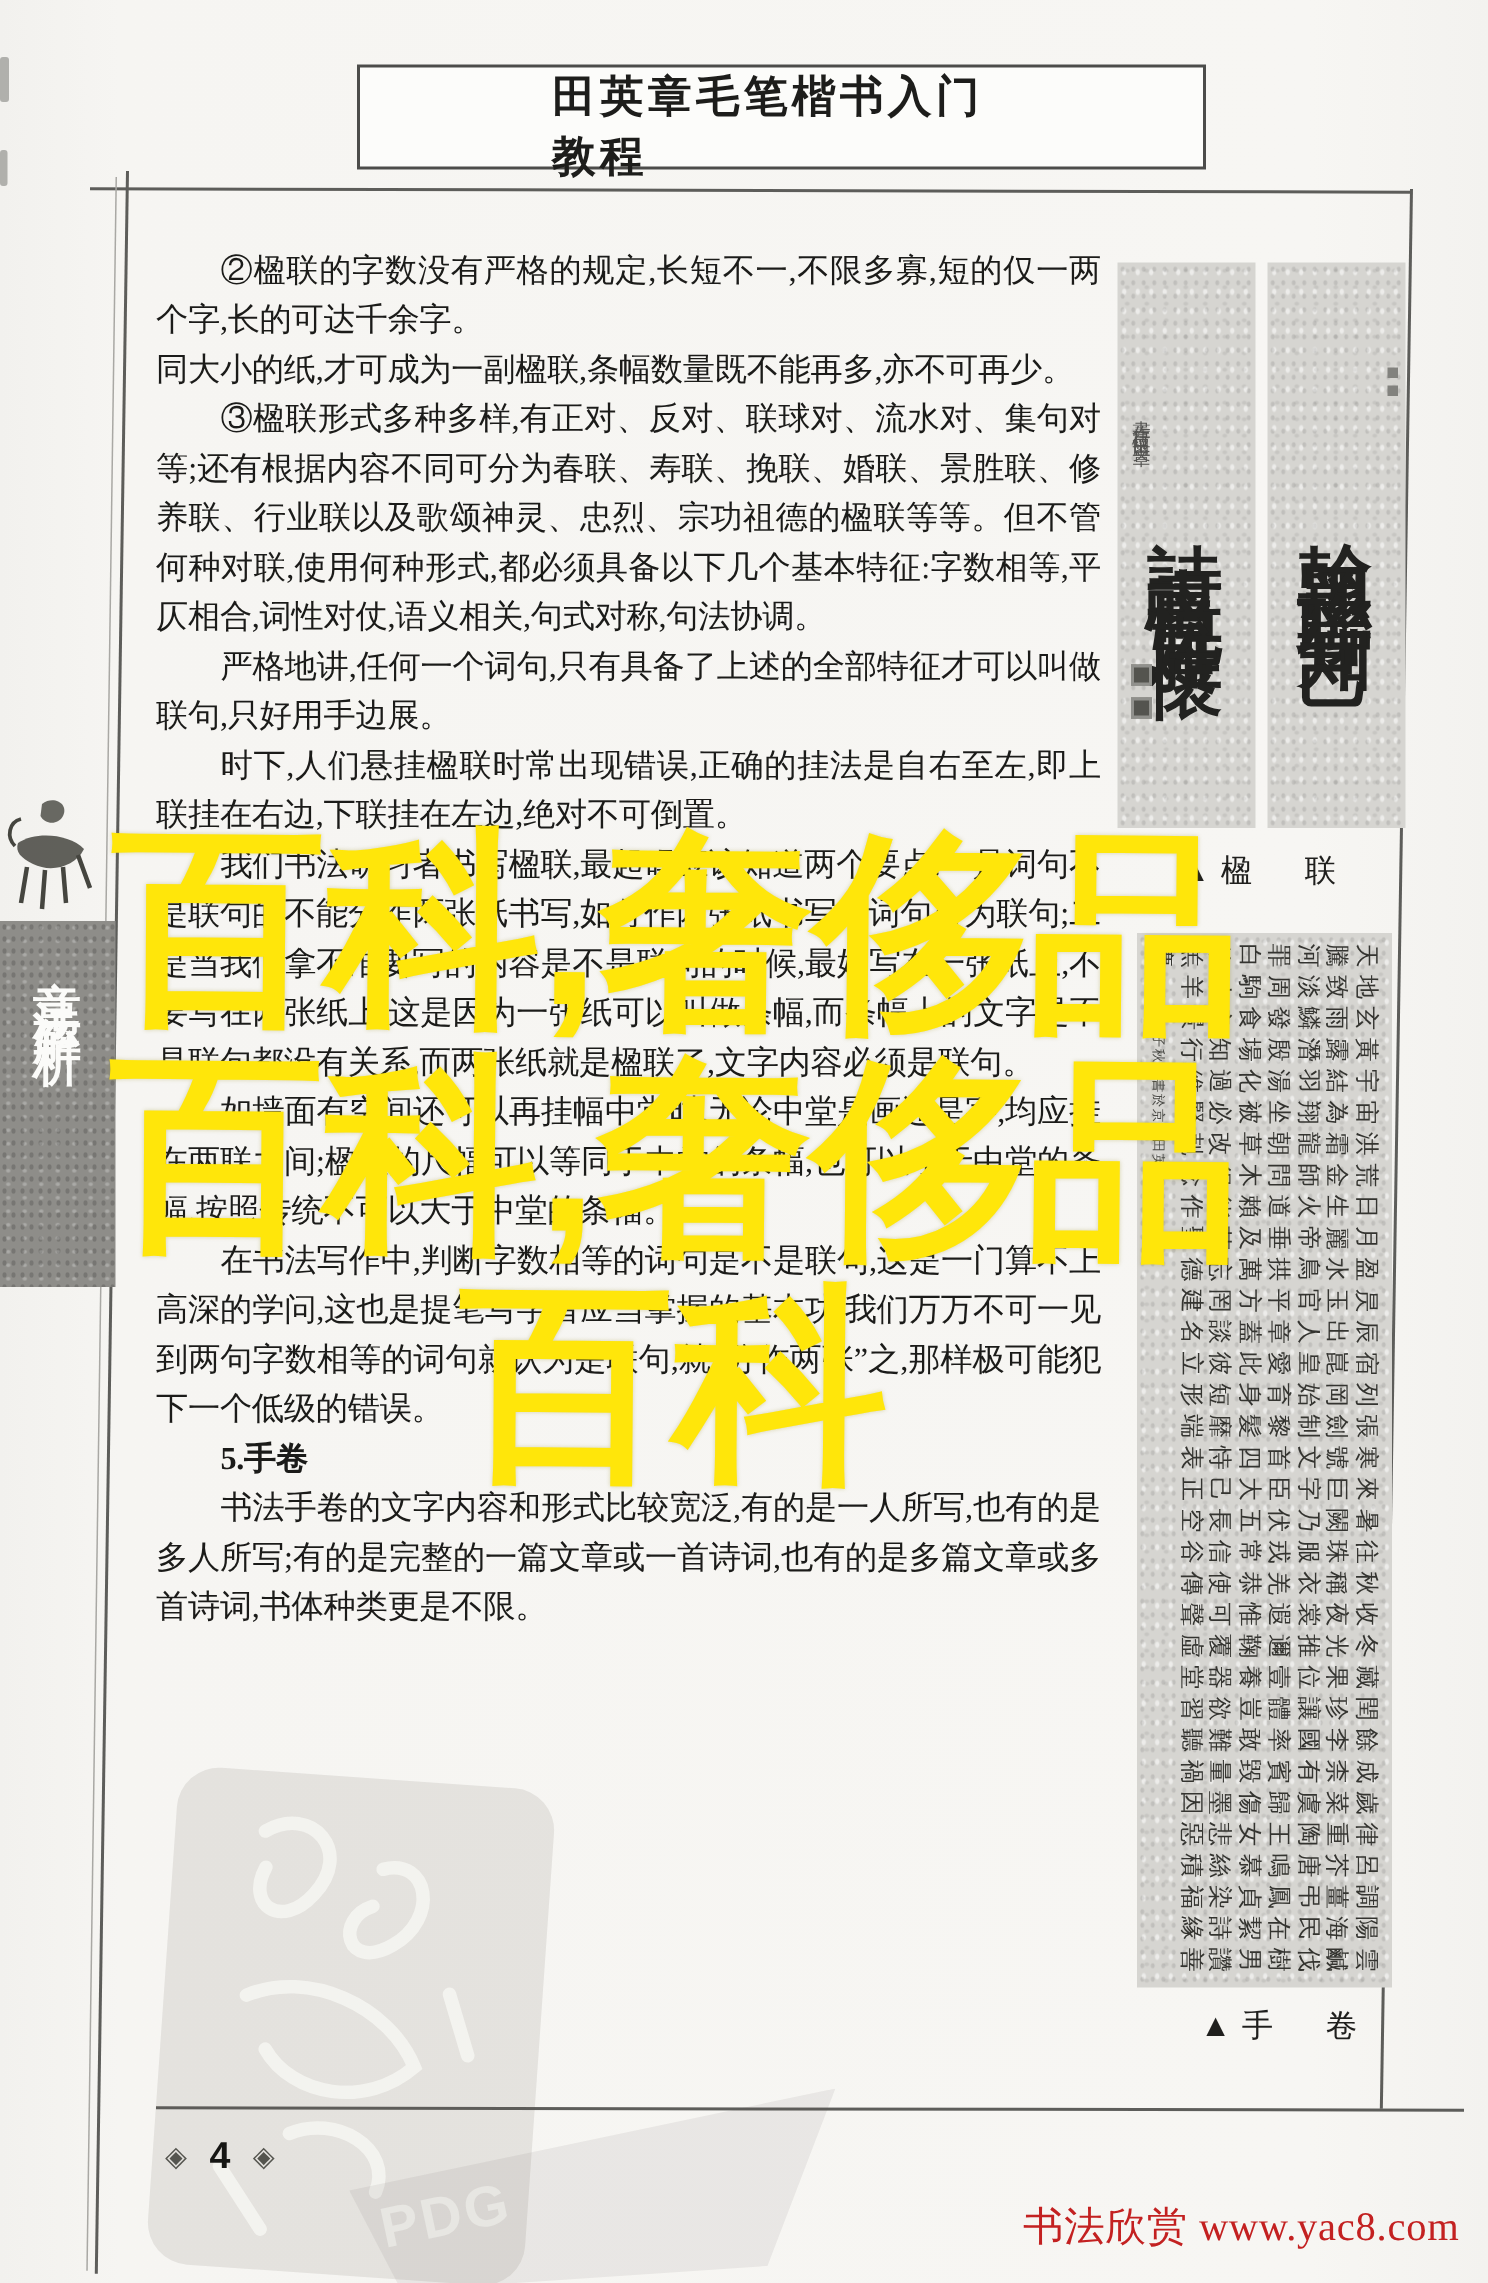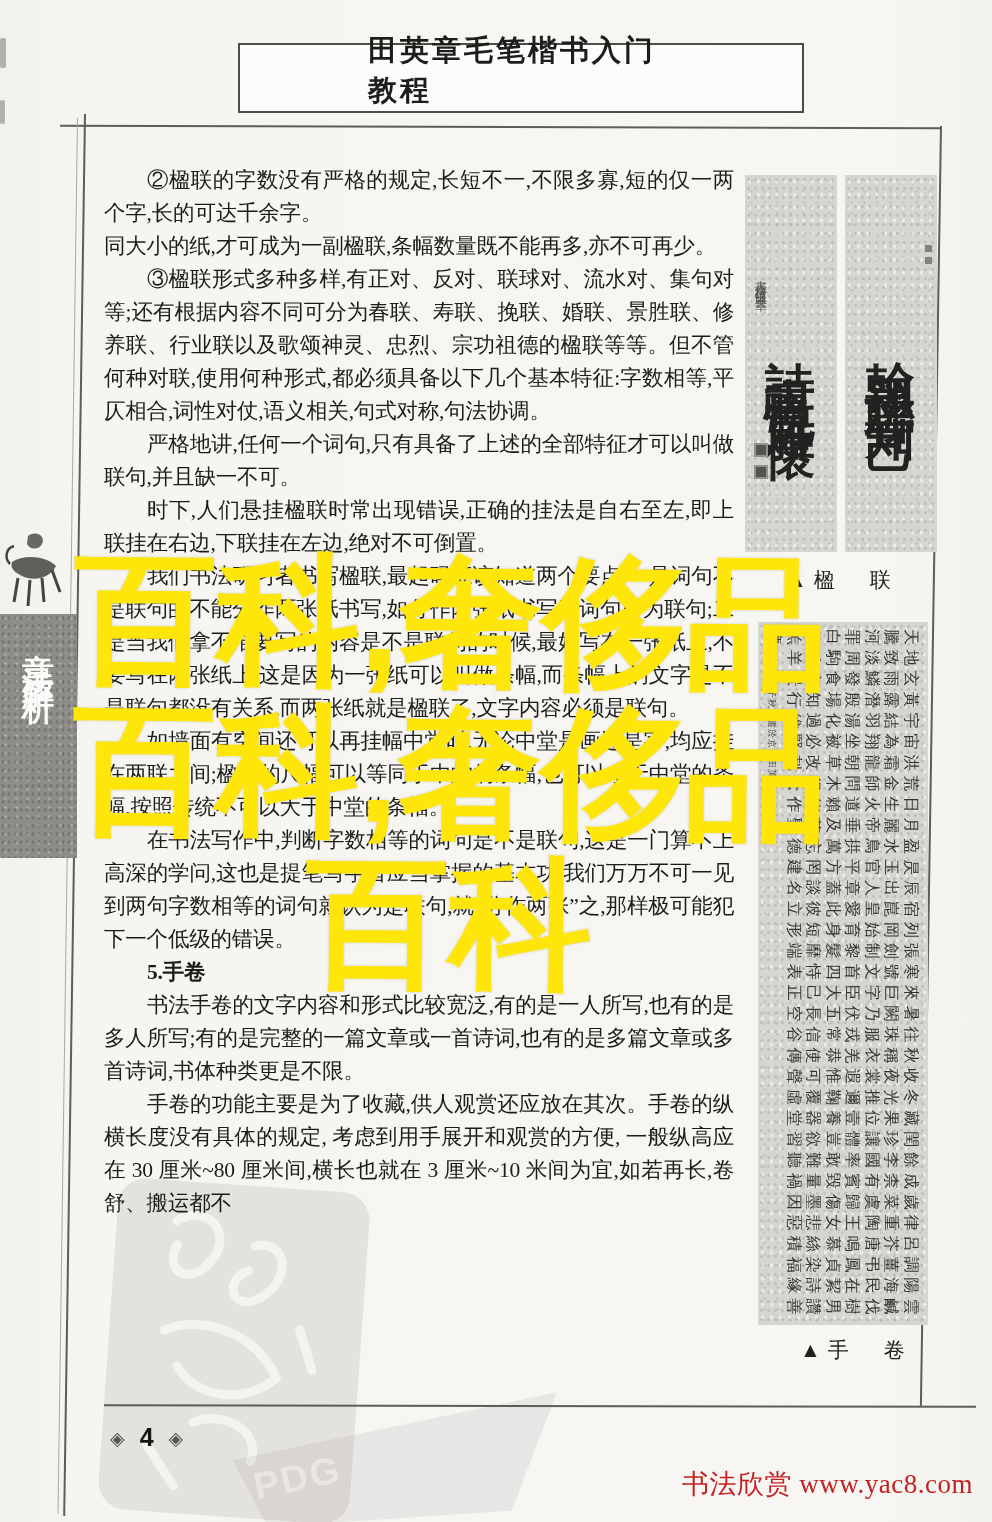--- a/index.html
+++ b/index.html
@@ -8,21 +8,21 @@
   .page{position:absolute;left:0;top:0;width:992px;height:1522px;overflow:hidden;
         background:linear-gradient(90deg,#f2f1ee 0%,#f6f5f2 8%,#f7f6f3 88%,#f3f2ef 100%);}
 
   
   .scanmark{position:absolute;background:#7a7a76;opacity:.55;}
   .m1{left:0;top:38px;width:6px;height:30px;border-radius:2px;}
   .m2{left:0;top:100px;width:5px;height:24px;border-radius:2px;}
 
   
   .header-box{position:absolute;left:238px;top:43px;width:562px;height:66px;
-              border:2px solid #4c4c4a;background:#fcfcfa;display:flex;align-items:flex-end;gap:36px;}
+              border:2px solid #4c4c4a;background:#fcfcfa;display:flex;align-items:flex-start;gap:36px;}
   .decor{width:92px;flex:0 0 92px;background-color:#b2b1ad;position:relative;overflow:hidden;
          background-image:radial-gradient(rgba(0,0,0,.20) 1px,transparent 1.7px),
                           radial-gradient(rgba(255,255,255,.45) 1px,transparent 1.8px);
          background-size:6px 7px,9px 11px;}
   .decor svg{position:absolute;inset:0;}
   .header-title{flex:1;display:flex;align-items:center;justify-content:center;
                 font-size:29px;letter-spacing:3px;color:#1d1d1b;font-weight:600;}
 
   
   .rule,.vrule{position:absolute;background:#5d5d5a;}
@@ -155,28 +155,27 @@
     </svg>
   </div>
   <div class="chapter-tab mottle-dark">
     <span class="vtext">章法解析</span>
   </div>
 
   <main class="bodytext">
     <p class="para ind">②楹联的字数没有严格的规定,长短不一,不限多寡,短的仅一两个字,长的可达千余字。</p>
     <p class="para">同大小的纸,才可成为一副楹联,条幅数量既不能再多,亦不可再少。</p>
     <p class="para ind">③楹联形式多种多样,有正对、反对、联球对、流水对、集句对等;还有根据内容不同可分为春联、寿联、挽联、婚联、景胜联、修养联、行业联以及歌颂神灵、忠烈、宗功祖德的楹联等等。但不管何种对联,使用何种形式,都必须具备以下几个基本特征:字数相等,平仄相合,词性对仗,语义相关,句式对称,句法协调。</p>
-    <p class="para ind">严格地讲,任何一个词句,只有具备了上述的全部特征才可以叫做联句,并且缺一不可。</p>
+    <p class="para ind">严格地讲,任何一个词句,只有具备了上述的全部特征才可以叫做联句,只好用手边展。</p>
     <p class="para ind">时下,人们悬挂楹联时常出现错误,正确的挂法是自右至左,即上联挂在右边,下联挂在左边,绝对不可倒置。</p>
     <p class="para ind">我们书法研习者书写楹联,最起码应该知道两个要点:一是词句不是联句的不能分作两张纸书写,如分作两张纸书写则词句必为联句;二是当我们拿不准要写的内容是不是联句的时候,最好写在一张纸上,不要写在两张纸上,这是因为一张纸可以叫做条幅,而条幅上的文字是不是联句都没有关系,而两张纸就是楹联了,文字内容必须是联句。</p>
     <p class="para ind">如墙面有空间还可以再挂幅中堂时,无论中堂是画还是字,均应挂在两联之间;楹联的尺幅可以等同于中堂的条幅,也可以小于中堂的条幅,按照传统不可以大于中堂的条幅。</p>
     <p class="para ind">在书法写作中,判断字数相等的词句是不是联句,这是一门算不上高深的学问,这也是提笔写字者应当掌握的基本功,我们万万不可一见到两句字数相等的词句就认为是联句,就“分作两张”之,那样极可能犯下一个低级的错误。</p>
     <p class="para head">5.手卷</p>
     <p class="para ind">书法手卷的文字内容和形式比较宽泛,有的是一人所写,也有的是多人所写;有的是完整的一篇文章或一首诗词,也有的是多篇文章或多首诗词,书体种类更是不限。</p>
-    <p class="para ind">手卷的功能主要是为了收藏,供人观赏还应放在其次。手卷的纵横长度没有具体的规定, 考虑到用手展开和观赏的方便, 一般纵高应在 30 厘米~80 厘米间,横长也就在 3 厘米~10 米间为宜,如若再长,卷舒、搬运都不</p>
   </main>
 
   <div class="strip leftstrip mottle">
     <span class="vtext">詩書悦雅懷</span>
     <span class="signature">書作行懷田英章</span>
     <span class="seal s1"></span>
     <span class="seal s2"></span>
   </div>
   <div class="strip rightstrip mottle">
     <span class="vtext">翰墨聯知己</span>

